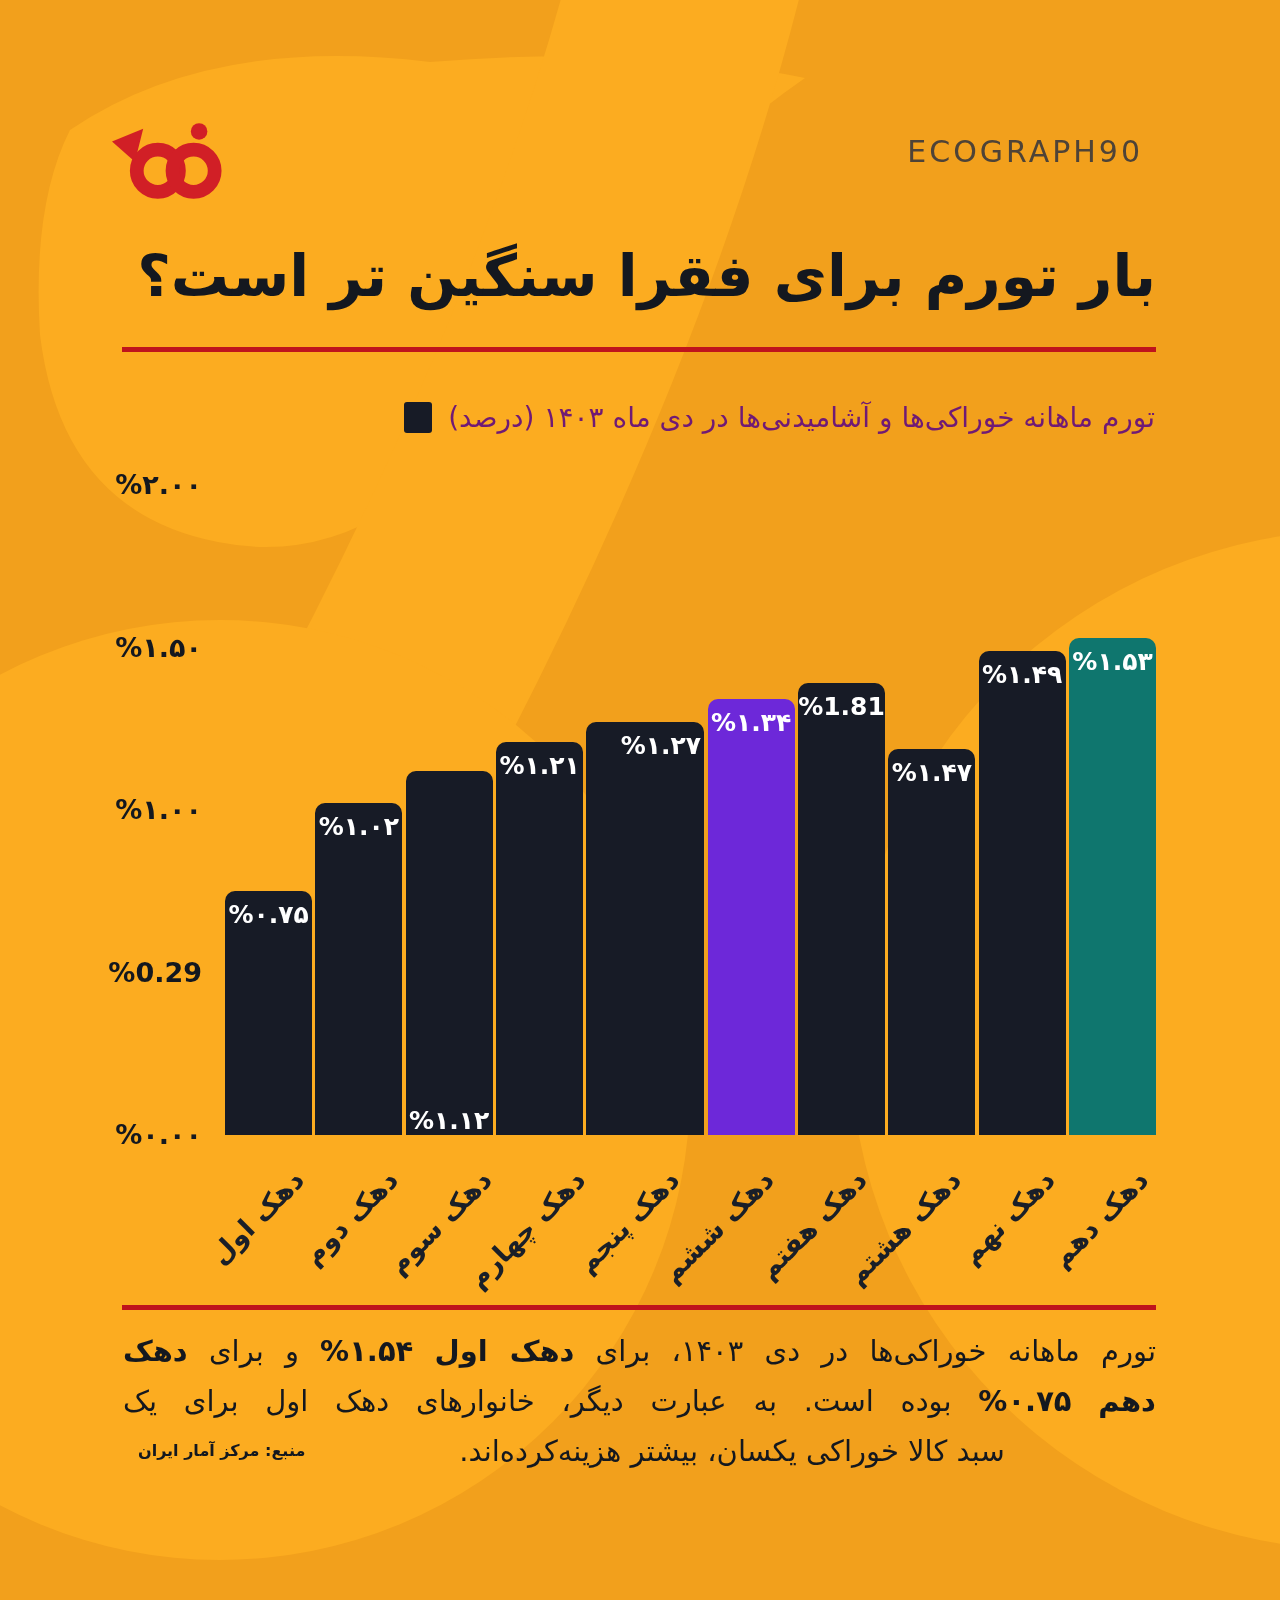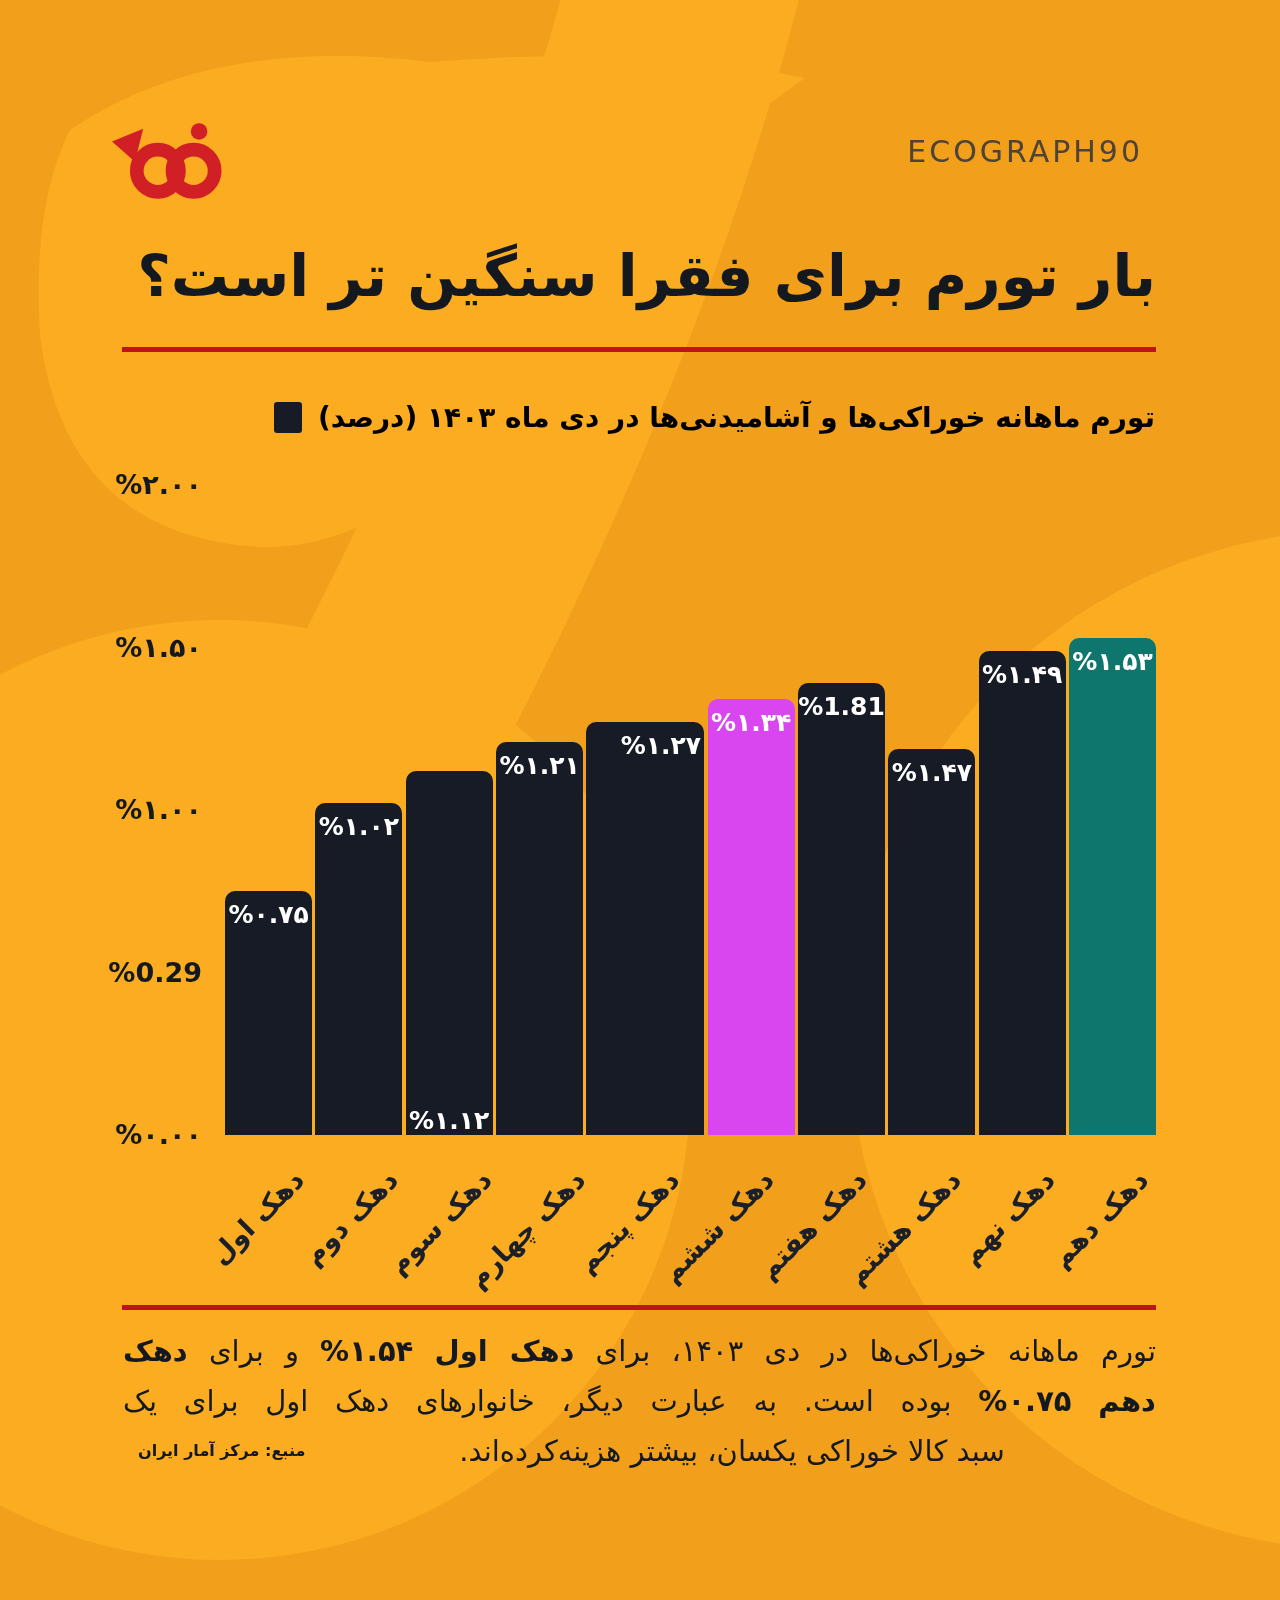--- a/index.html
+++ b/index.html
@@ -32,21 +32,21 @@
   }
 
   .redline{position:absolute;left:122px;right:124px;height:5px;background:#bf131c;}
   .redline.r1{top:347px;}
   .redline.r2{top:1305px;}
 
   .legend{
     position:absolute;top:401px;right:125px;
     display:flex;align-items:center;gap:16px;
   }
-  .legend-label{font-size:28px;font-weight:700;color:#000000;}
+  .legend-label{font-size:28px;font-weight:400;color:#701a75;}
   .legend-swatch{width:28px;height:31px;border-radius:3px;background:#171b26;flex:0 0 auto;}
 
   .ytick{
     position:absolute;left:90px;width:112px;height:34px;line-height:34px;
     text-align:right;font-size:27px;font-weight:700;color:#14181f;
   }
   .num{direction:ltr;unicode-bidi:bidi-override;}
 
   .plot{
     position:absolute;left:225px;top:485px;width:931px;height:650px;
@@ -133,21 +133,21 @@
         </div>
         <div class="bar" style="height: 484px; background: rgb(23, 27, 38);">
           <span class="bar-value num">%۱.۴۹</span>
         </div>
         <div class="bar" style="height: 386px; background: rgb(23, 27, 38);">
           <span class="bar-value num">%۱.۴۷</span>
         </div>
         <div class="bar" style="height: 452px; background: rgb(23, 27, 38);">
           <span class="bar-value num">%1.81</span>
         </div>
-        <div class="bar" style="height: 436px; background: #d946ef;">
+        <div class="bar" style="height: 436px; background: #6d28d9;">
           <span class="bar-value num">%۱.۳۴</span>
         </div>
         <div class="bar" style="height: 413px; background: rgb(23, 27, 38); padding-left: 31px;">
           <span class="bar-value num">%۱.۲۷</span>
         </div>
         <div class="bar" style="height: 393px; background: rgb(23, 27, 38);">
           <span class="bar-value num">%۱.۲۱</span>
         </div>
         <div class="bar" style="height: 364px; background: rgb(23, 27, 38); align-items: flex-end;">
           <span class="bar-value num">%۱.۱۲</span>

